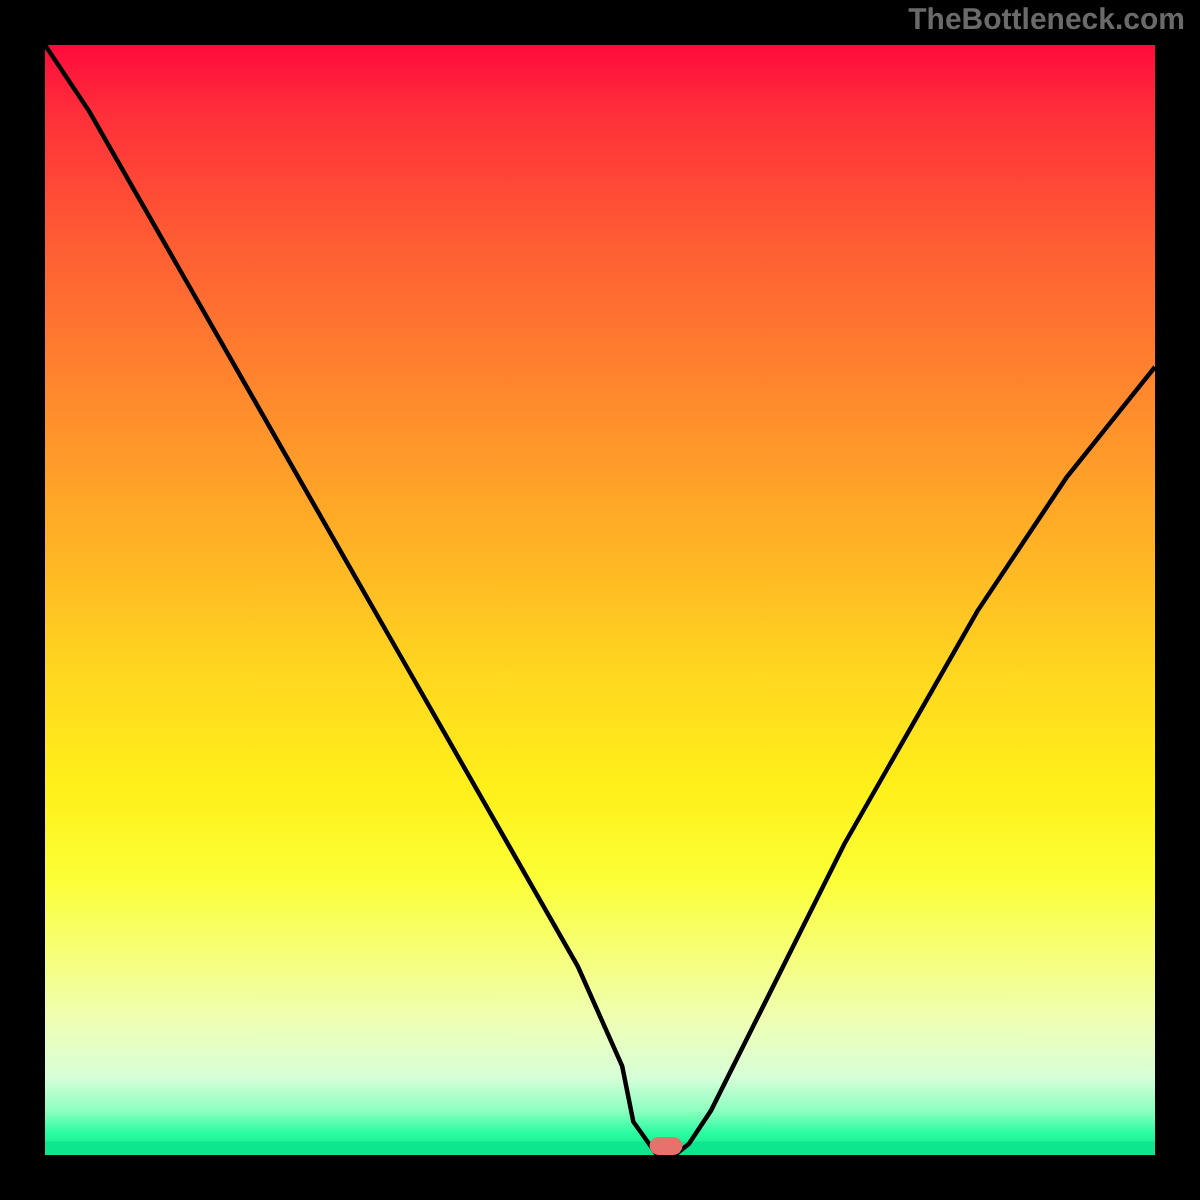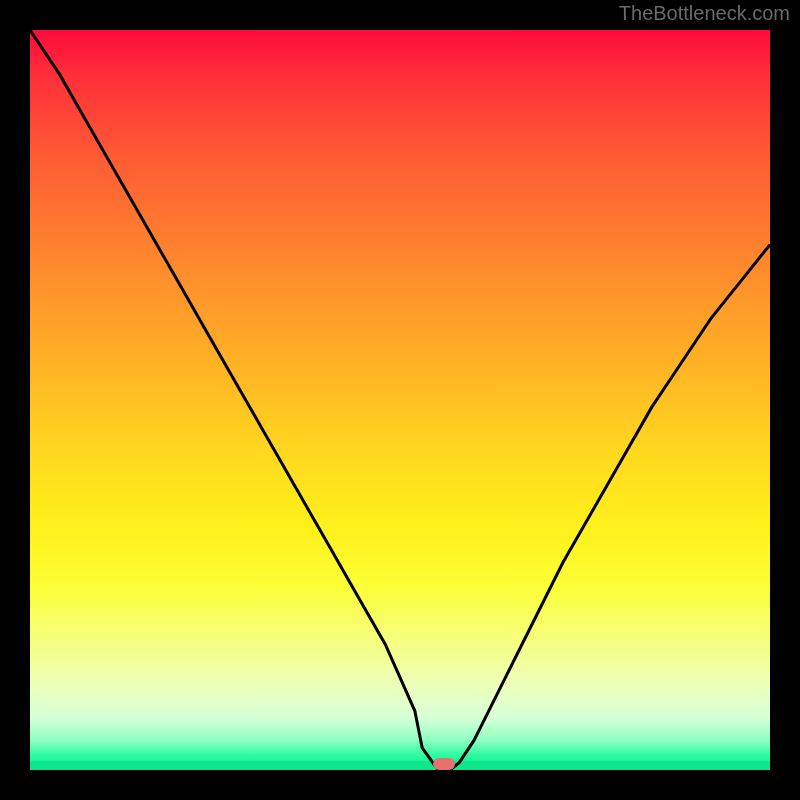--- a/index.html
+++ b/index.html
@@ -10,21 +10,21 @@
     height: 800px;
     position: relative;
     font-family: Arial, sans-serif;
   }
   .watermark {
     position: absolute;
     top: 2px;
     right: 10px;
     color: #6a6a6a;
     font-size: 20px;
-    font-weight: normal;
+    font-weight: bold;
     z-index: 5;
   }
   .plot-area {
     position: absolute;
     left: 30px;
     top: 30px;
     width: 740px;
     height: 740px;
     overflow: hidden;
   }

